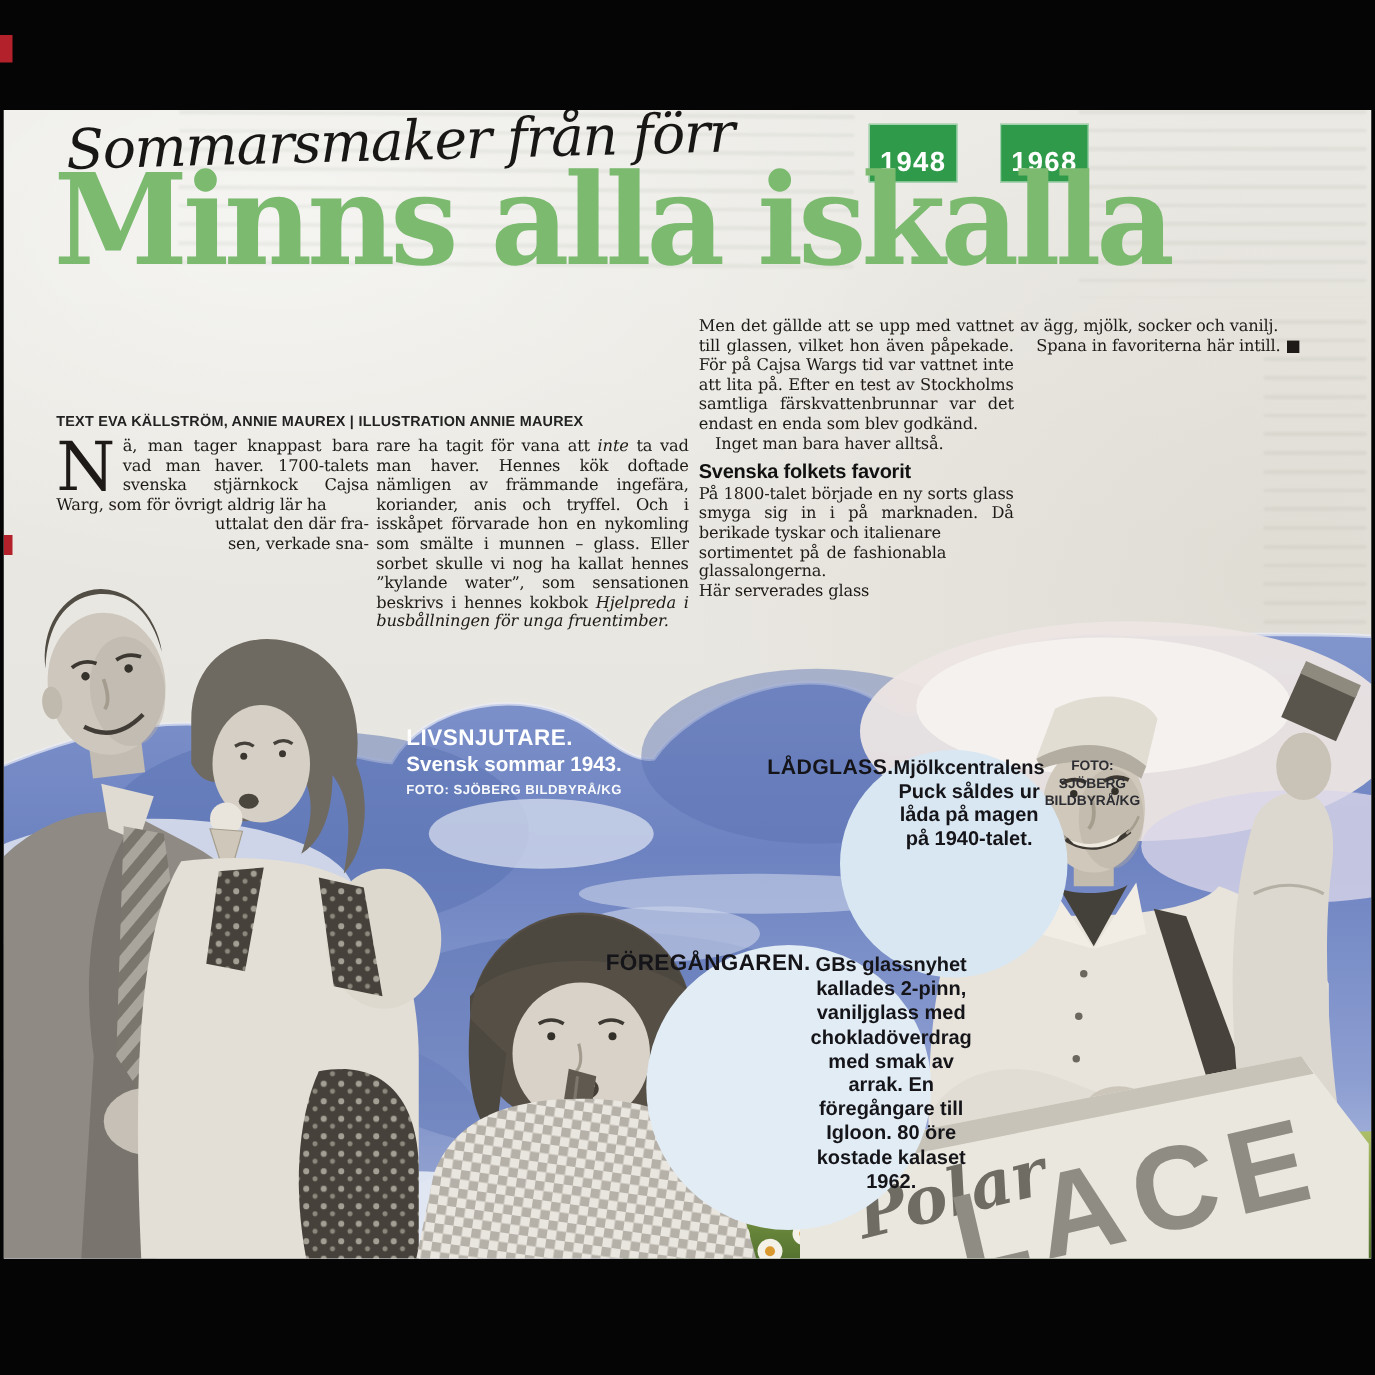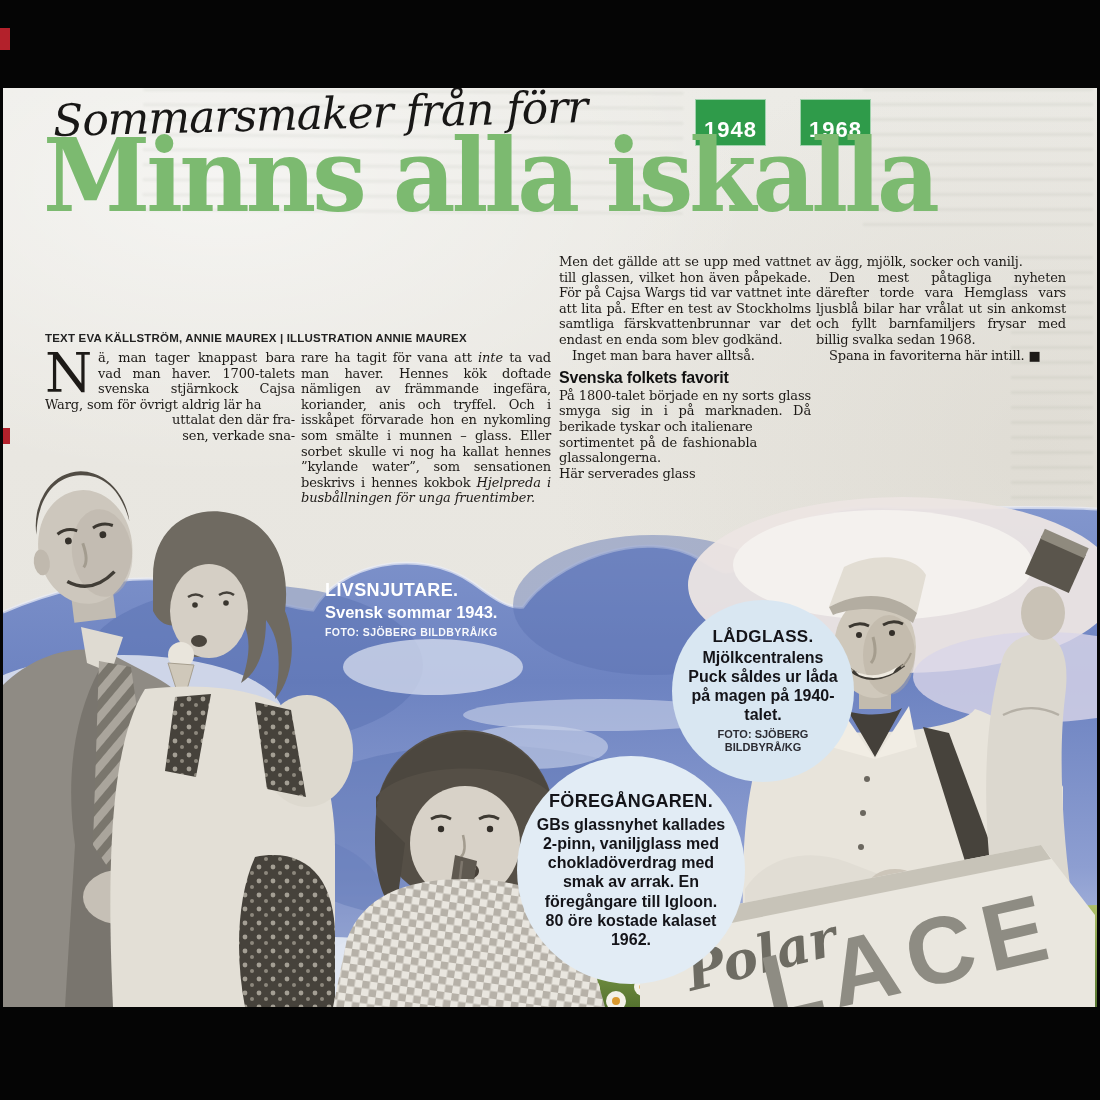--- a/index.html
+++ b/index.html
@@ -39,22 +39,22 @@
            text-align:left;letter-spacing:-.2px;color:#111;}
   .narrow{width:198px;}
   p{margin:0;}
 
   .montage{position:absolute;left:0;top:327px;width:1094px;height:592px;}
 
   .cap-livs{position:absolute;left:322px;top:492px;color:#fff;z-index:5;}
   .cap-livs .t{font-size:18px;font-weight:bold;letter-spacing:.4px;}
   .cap-livs .b{font-size:16.5px;font-weight:bold;margin-top:2px;}
   .cap-livs .c{font-size:10.5px;font-weight:bold;letter-spacing:.4px;margin-top:4px;opacity:.95;}
-  .bubble{position:absolute;border-radius:50%;z-index:5;display:flex;flex-direction:column;
-          justify-content:center;align-items:center;text-align:center;color:#141419;}
+  .bubble{position:absolute;border-radius:50%;z-index:5;display:flex;flex-direction:row;
+          justify-content:center;text-align:center;color:#141419;}
   .bub-lad{left:669px;top:512px;width:174px;height:174px;background:#d9e7f2;padding:4px;}
   .bub-lad .t{font-size:17px;font-weight:bold;letter-spacing:.3px;}
   .bub-lad .b{font-size:16px;font-weight:bold;line-height:1.18;width:150px;margin-top:2px;}
   .bub-lad .c{font-size:11px;font-weight:bold;margin-top:3px;color:#2c2c33;width:120px;line-height:1.25;}
   .bub-fore{left:514px;top:668px;width:220px;height:220px;background:#e2ecf5;padding:4px;}
   .bub-fore .t{font-size:18px;font-weight:bold;letter-spacing:.3px;}
   .bub-fore .b{font-size:16px;font-weight:bold;line-height:1.2;width:192px;margin-top:3px;}
 </style>
 </head>
 <body>
@@ -89,21 +89,20 @@
       <p>Men det gällde att se upp med vattnet till glassen, vilket hon även påpekade. För på Cajsa Wargs tid var vattnet inte att lita på. Efter en test av Stockholms samtliga färskvattenbrunnar var det endast en enda som blev godkänd.</p>
       <p class="indent">Inget man bara haver alltså.</p>
       <div class="subhead">Svenska folkets favorit</div>
       <p>På 1800-talet började en ny sorts glass smyga sig in i på marknaden. Då berikade tyskar och italienare</p>
       <p class="narrow">sortimentet på de fashionabla glassalongerna.</p>
       <p class="narrow">Här serverades glass</p>
     </div>
 
     <div class="bodycol col4">
       <p>av ägg, mjölk, socker och vanilj.</p>
-      <p class="indent">Den mest påtagliga nyheten därefter torde vara Hemglass vars ljusblå bilar har vrålat ut sin ankomst och fyllt barnfamiljers frysar med billig svalka sedan 1968.</p>
       <p class="indent">Spana in favoriterna här intill. ■</p>
     </div>
 
     <svg class="montage" viewBox="0 0 1094 592">
       <defs>
         <linearGradient id="skyg" x1="0" y1="0" x2="0" y2="1">
           <stop offset="0" stop-color="#8296cd"></stop>
             <stop offset=".35" stop-color="#6d83c1"></stop>
           <stop offset=".72" stop-color="#8d9ed1"></stop>
             <stop offset="1" stop-color="#c3cce7"></stop>

